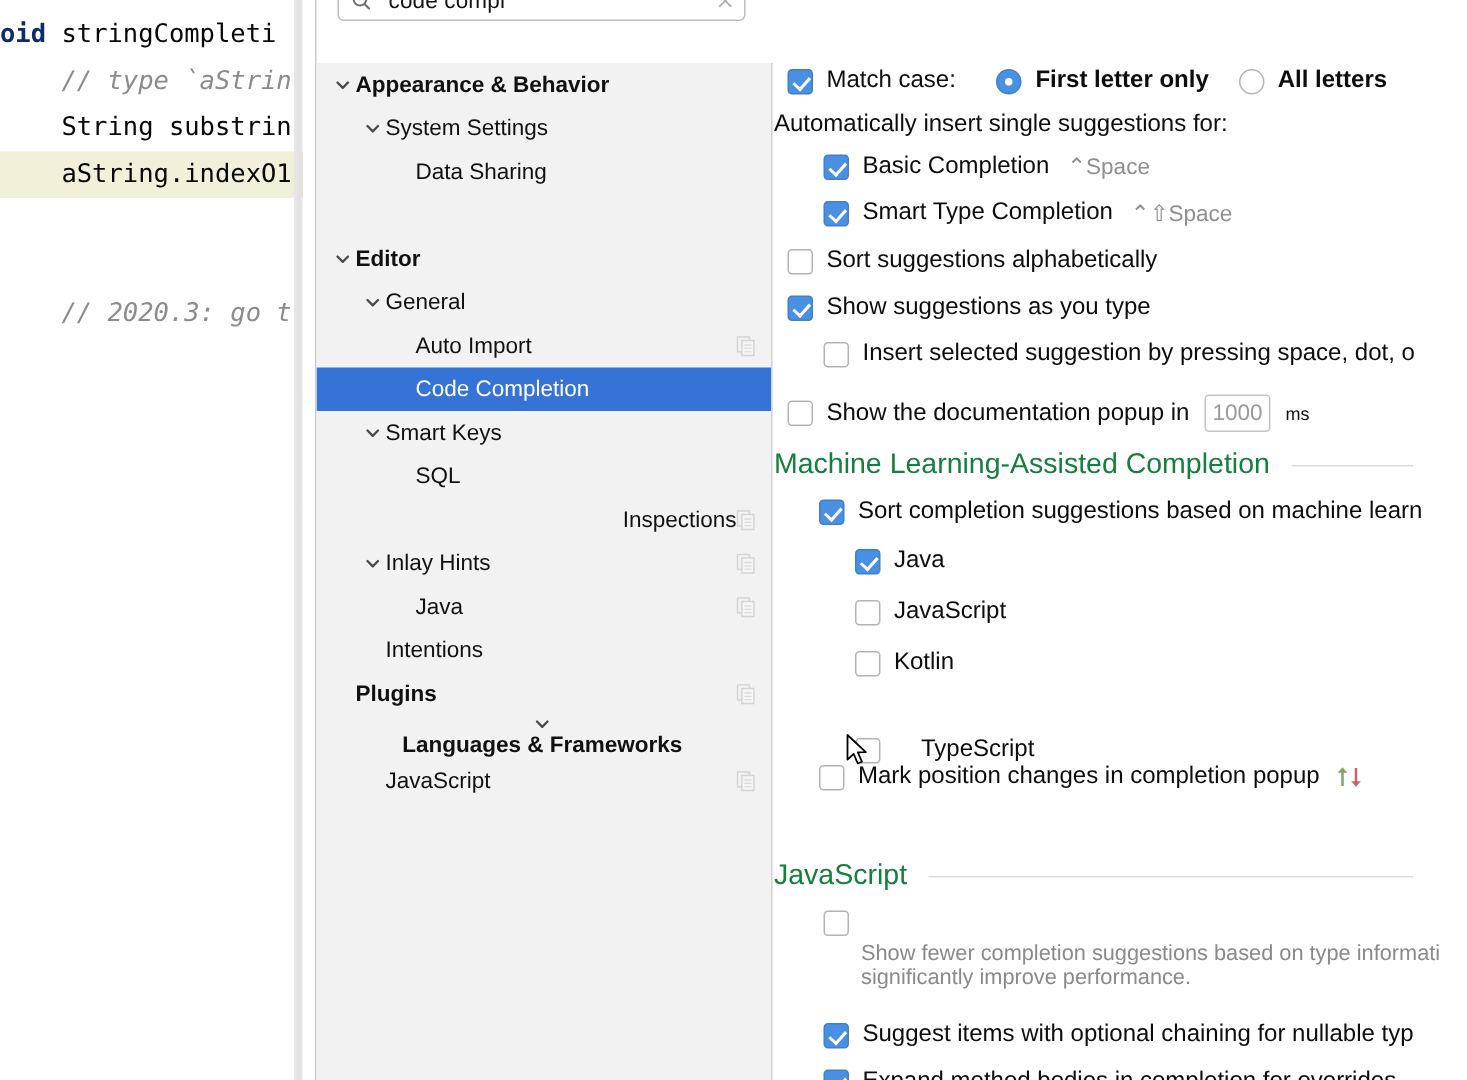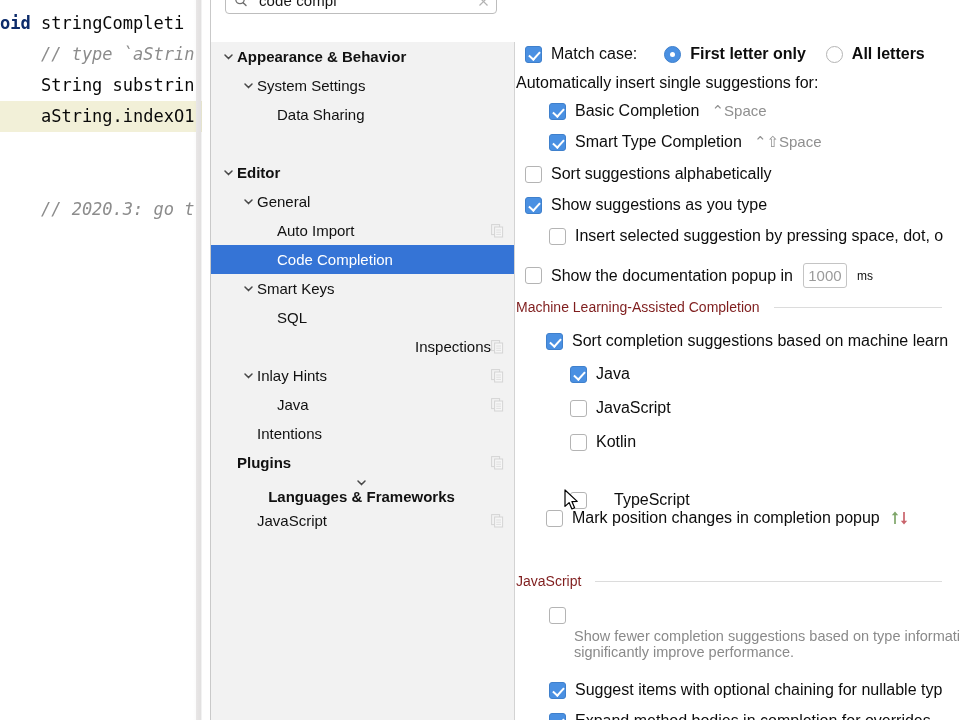--- a/index.html
+++ b/index.html
@@ -135,21 +135,21 @@
     margin-right: 9px; position: relative;
   }
   .rb.on { background: #4a90e2; border-color: #3f80cc; }
   .rb.on::after {
     content:""; position:absolute; left: 5px; top: 5px;
     width: 5px; height: 5px; border-radius: 50%; background: #ffffff;
   }
 
   
   .sect { position: absolute; display: flex; align-items: center; width: calc(100% - 36px); }
-  .sect .t { font-size: 14px; color: #7f1d1d; white-space: nowrap; }
+  .sect .t { font-size: 19px; color: #15803d; white-space: nowrap; }
   .sect .rule { flex: 1 1 auto; height: 1px; background: #dcdcdc; margin-left: 14px; }
 
   .numfield {
     width: 44px; height: 25px;
     border: 1px solid #c4c4c4; border-radius: 3px;
     background: #ffffff; color: #9b9b9b;
     font-size: 15px; display:flex; align-items:center; justify-content:center;
     margin: 0 10px;
   }
   .unit { font-size: 12px; color: #0d0d0d; }

